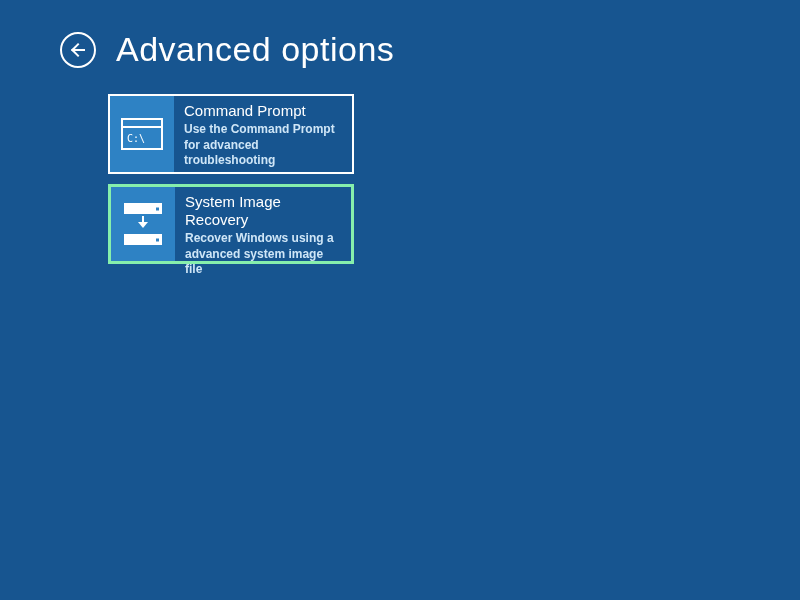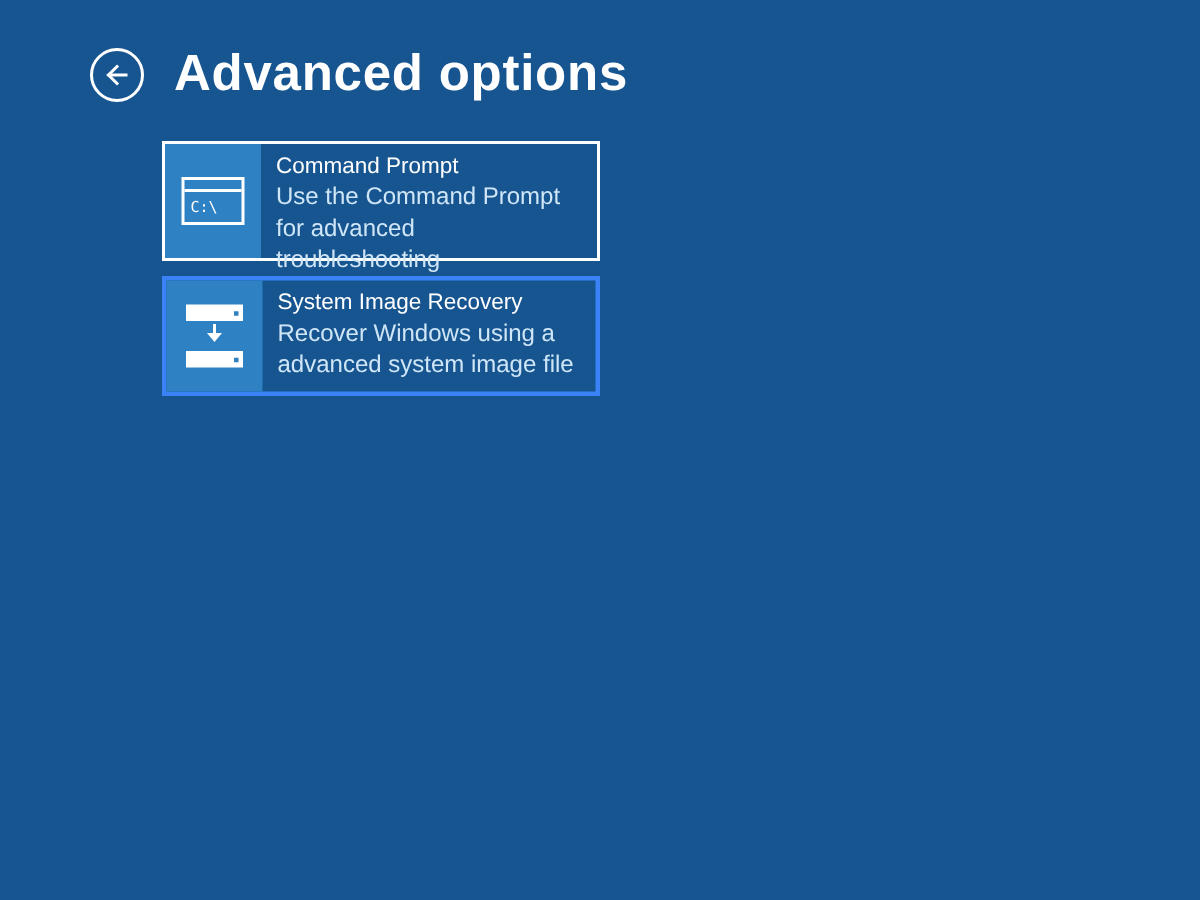--- a/index.html
+++ b/index.html
@@ -53,41 +53,41 @@
       position: absolute;
       left: 2px;
       top: 50%;
       width: 12px;
       height: 2px;
       background: #ffffff;
       transform: translateY(-50%);
     }
     .page-title {
       font-size: 34px;
-      font-weight: 700;
+      font-weight: 400;
       letter-spacing: 0.5px;
     }
     .tiles {
       padding: 25px 0 0 108px;
     }
     .tile {
-      width: 292px;
+      width: 246px;
       height: 80px;
       display: flex;
       align-items: stretch;
       margin-bottom: 10px;
       cursor: pointer;
       padding: 2px;
     }
     .tile.selected {
       border: 2px solid #ffffff;
       padding: 0;
     }
     .tile.highlighted {
-      border: 3px solid #3b82f6;
+      border: 3px solid #86efac;
       padding: 0;
     }
     .tile-icon {
       width: 64px;
       min-width: 64px;
       height: 100%;
       background-color: #2e82c4;
       display: flex;
       align-items: center;
       justify-content: center;
@@ -99,22 +99,22 @@
       justify-content: flex-start;
     }
     .tile-title {
       font-size: 15px;
       font-weight: 400;
       color: #ffffff;
       line-height: 1.2;
       margin-bottom: 2px;
     }
     .tile-desc {
-      font-size: 16px;
-      font-weight: 400;
+      font-size: 12px;
+      font-weight: 700;
       color: #cfe6f7;
       line-height: 1.3;
     }
     
     .cmd-icon {
       width: 42px;
       height: 32px;
       border: 2px solid #ffffff;
       position: relative;
     }

